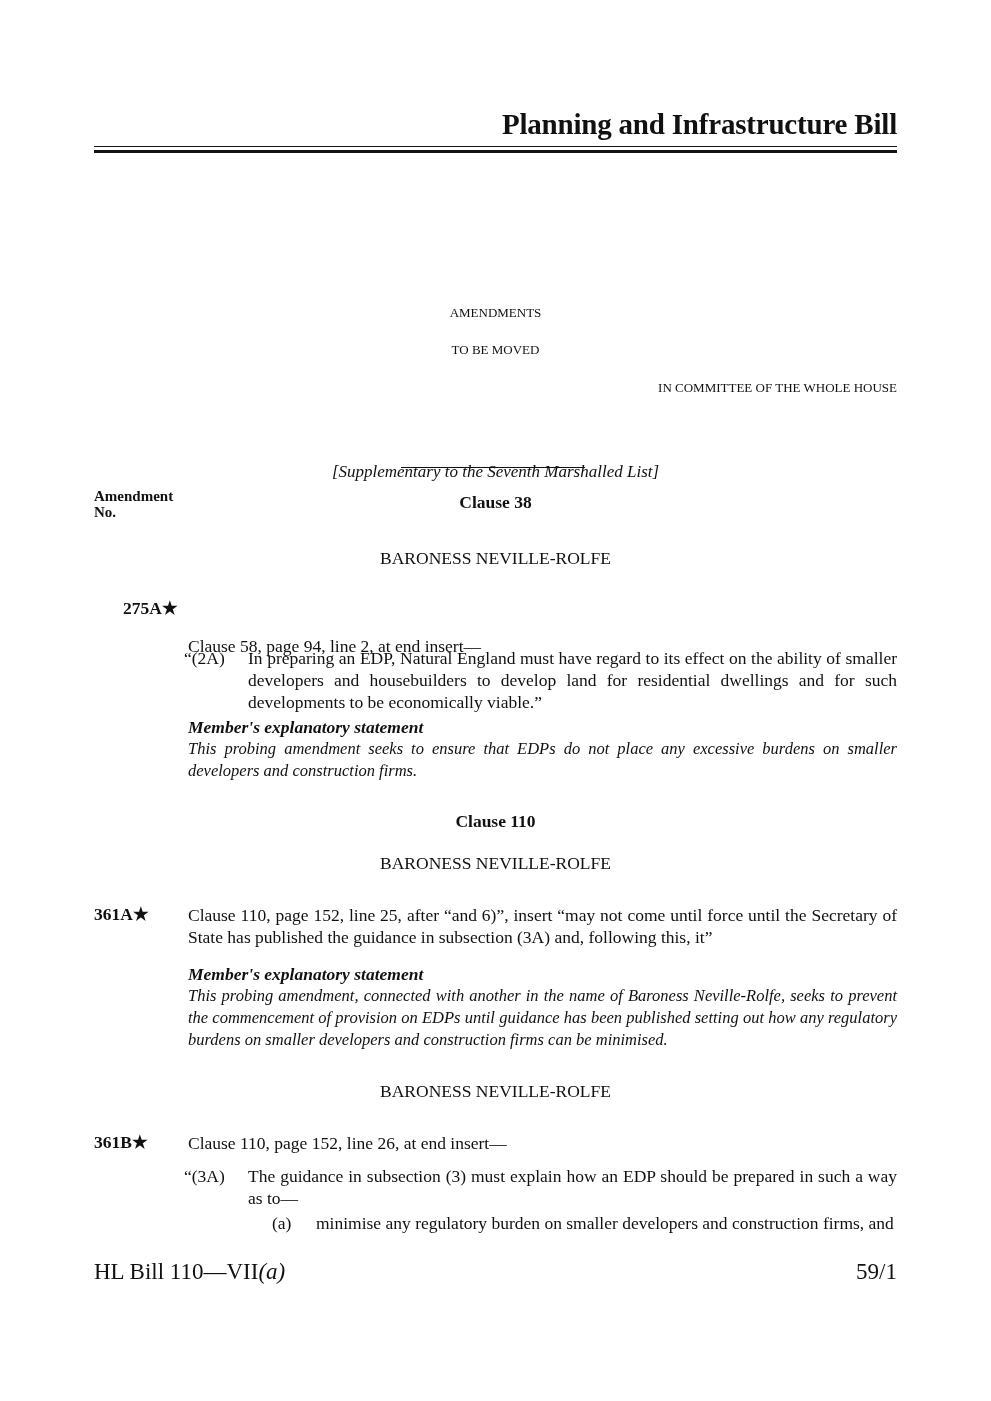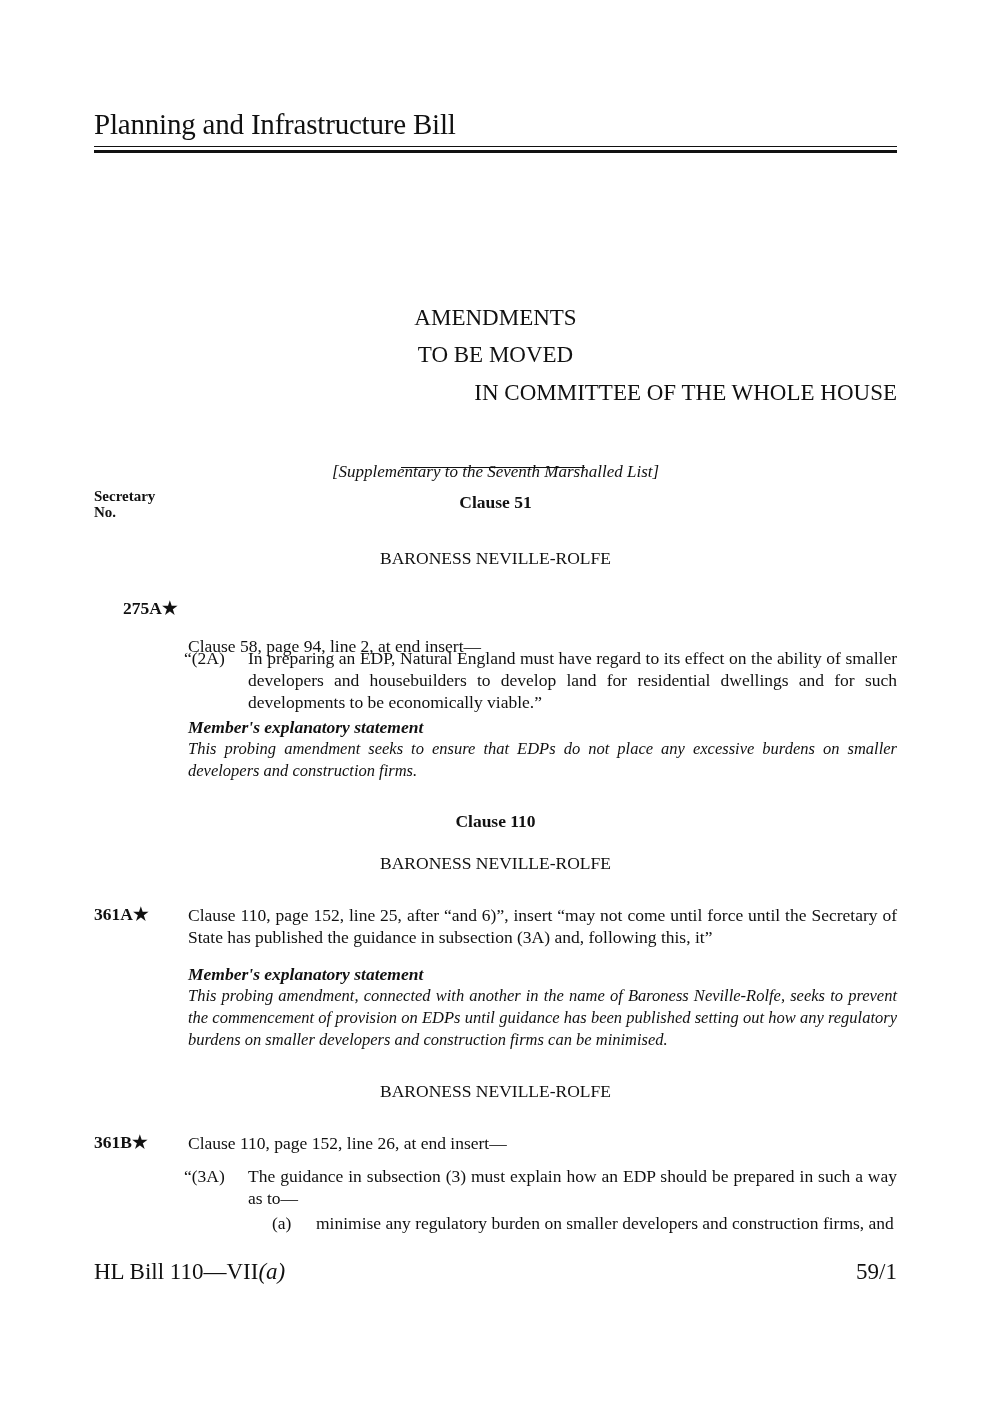--- a/index.html
+++ b/index.html
@@ -1,21 +1,21 @@
 <!DOCTYPE html>
 <html><head>
 <meta charset="utf-8">
 <style>
   html, body { margin: 0; padding: 0; background: #ffffff; }
   body { width: 991px; height: 1401px; position: relative; font-family: "Liberation Serif", "DejaVu Serif", serif; color: #111; }
   .abs { position: absolute; }
-  .title { left: 94px; width: 803px; top: 108px; text-align: left; font-size: 29px; font-weight: normal; letter-spacing: -0.2px; }
+  .title { left: 94px; width: 803px; top: 108px; text-align: right; font-size: 29px; font-weight: bold; letter-spacing: -0.2px; }
   .rule1 { left: 94px; width: 803px; top: 146px; height: 0; border-top: 1.5px solid #111; }
   .rule2 { left: 94px; width: 803px; top: 150px; height: 0; border-top: 3px solid #111; }
-  .center { left: 94px; width: 803px; text-align: center; font-size: 23px; }
+  .center { left: 94px; width: 803px; text-align: center; font-size: 13px; }
   .ital { font-style: italic; font-size: 17px; margin-top: 39px; }
   .shortrule { left: 401px; width: 184px; top: 467px; border-top: 1px solid #111; }
   .colhead { left: 94px; top: 488px; font-size: 15px; font-weight: bold; line-height: 16px; }
   .clause { font-weight: bold; font-size: 17.5px; }
   .sponsor { font-size: 17.5px; text-align: center; }
   .amdno { left: 94px; font-weight: bold; font-size: 17.5px; }
   .body { left: 188px; width: 709px; font-size: 17.5px; line-height: 22px; }
   .quote { left: 184px; width: 713px; font-size: 17.5px; line-height: 22px; display: flex; }
   .quote .lab { width: 64px; flex-shrink: 0; }
   .quote .txt { flex: 1; text-align: justify; }
@@ -33,25 +33,25 @@
 <div class="abs rule1"></div>
 <div class="abs rule2"></div>
 
 <div class="abs center" style="top:305px;">AMENDMENTS</div>
 <div class="abs center" style="top:342px;">TO BE MOVED</div>
 <div class="abs center" style="top:380px;text-align:right;">IN COMMITTEE OF THE WHOLE HOUSE</div>
 <div class="abs center ital" style="top:423px;">[Supplementary to the Seventh Marshalled List]</div>
 <div class="abs shortrule"></div>
 
 <div class="abs colhead">
-  <div>Secretary</div>
+  <div>Amendment</div>
   <div>No.</div>
 </div>
 
-<div class="abs center clause" style="top:492px;">Clause 51</div>
+<div class="abs center clause" style="top:492px;">Clause 38</div>
 <div class="abs center sponsor" style="top:548px;">BARONESS NEVILLE-ROLFE</div>
 <div class="abs amdno" style="top:598px;margin-left:29px;">275A★</div>
 <div class="abs body" style="top:598px;margin-top:37px;">Clause 58, page 94, line 2, at end insert—</div>
 <div class="abs quote" style="top:647px;">
   <span class="lab">“(2A)</span>
   <span class="txt">In preparing an EDP, Natural England must have regard to its effect on the ability of smaller developers and housebuilders to develop land for residential dwellings and for such developments to be economically viable.”</span>
 </div>
 <div class="abs body esh" style="top:716px;">Member's explanatory statement</div>
 <div class="abs body est" style="top:738px;">This probing amendment seeks to ensure that EDPs do not place any excessive burdens on smaller developers and construction firms.</div>
 

